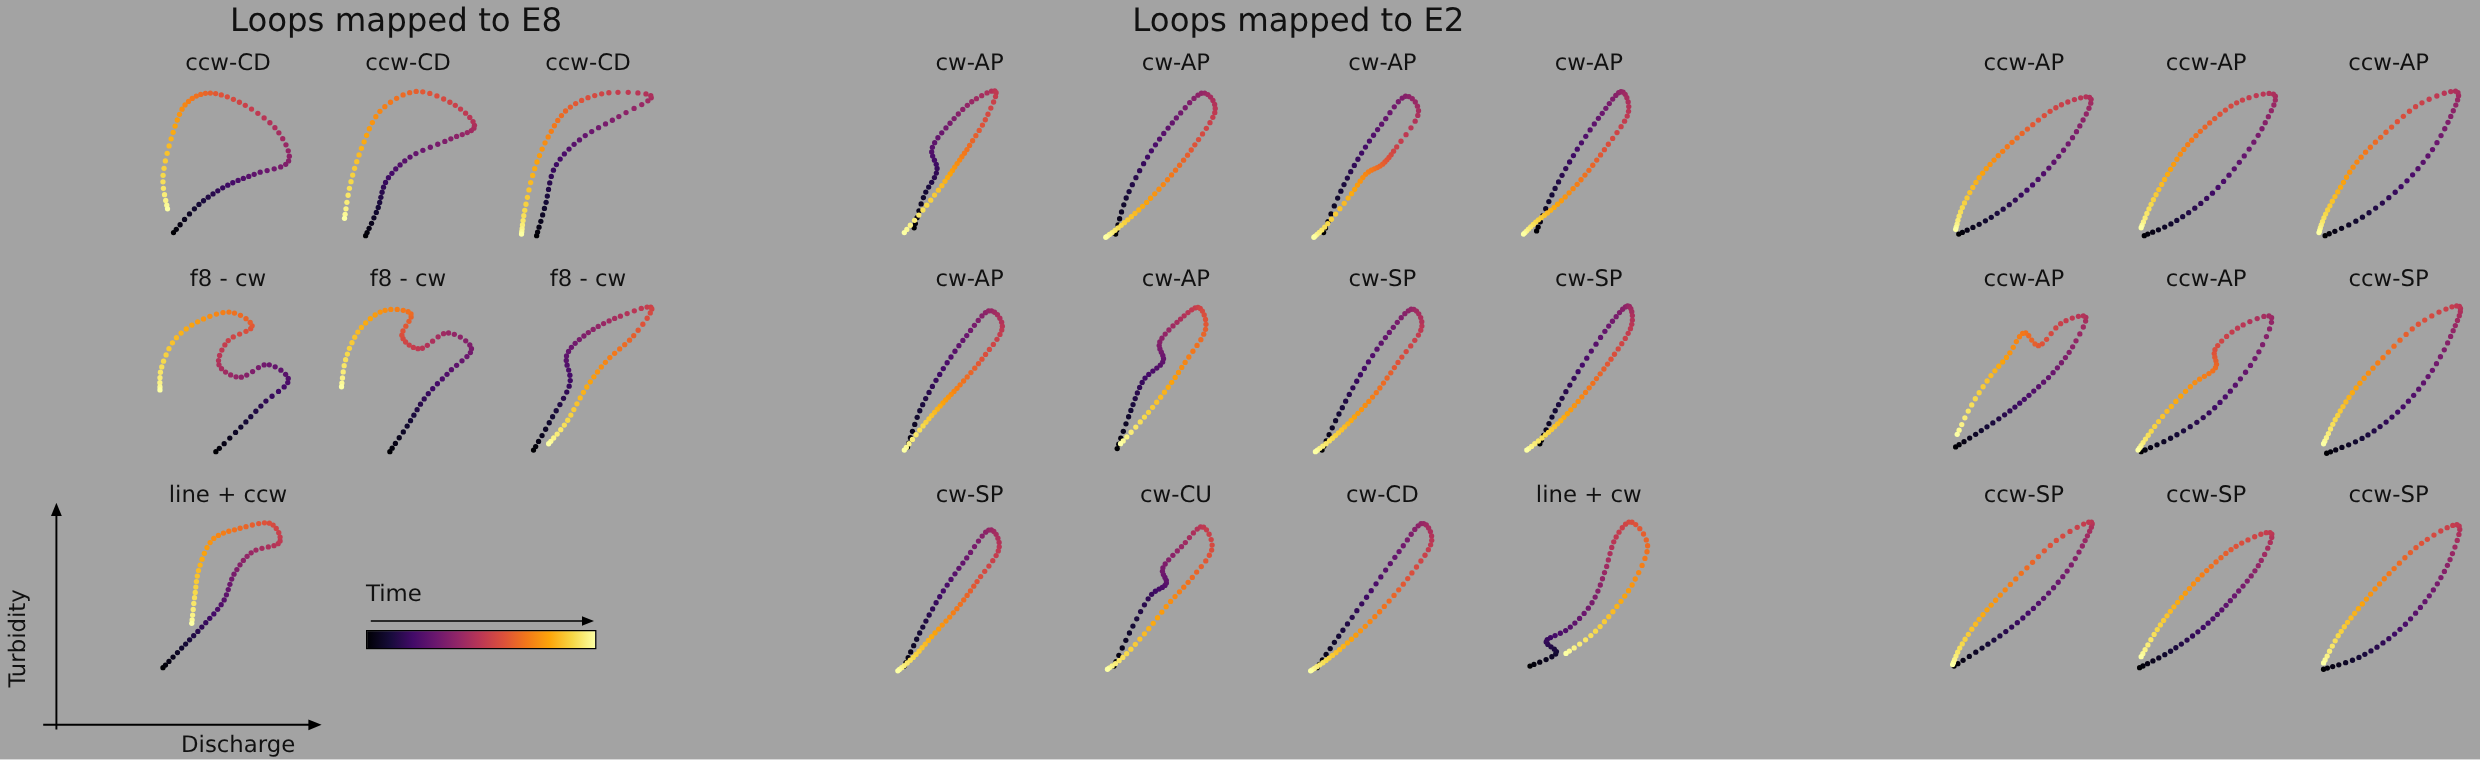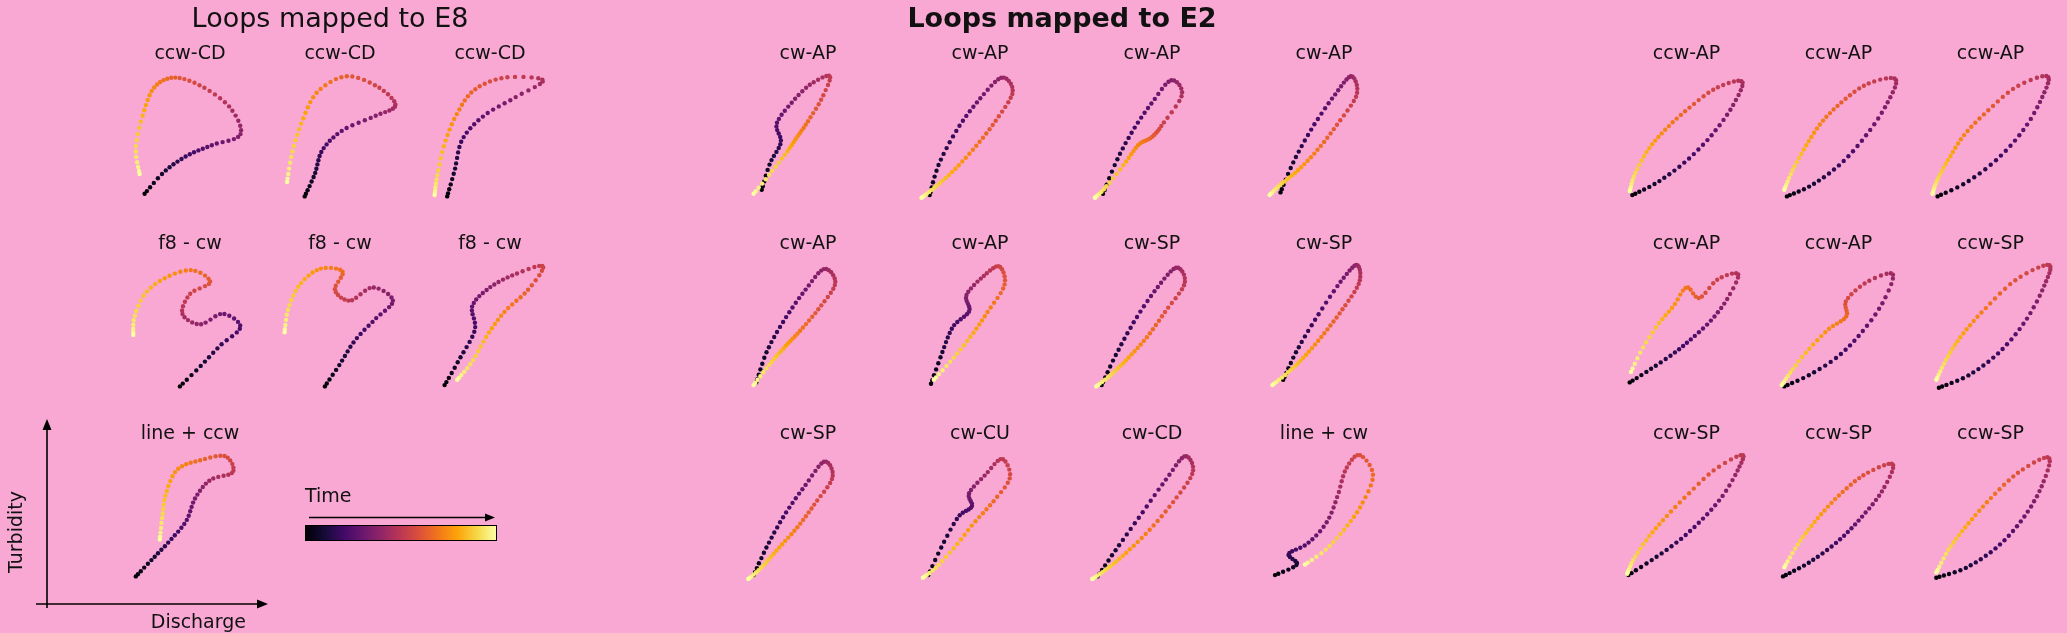--- a/index.html
+++ b/index.html
@@ -1,37 +1,37 @@
 <!DOCTYPE html>
 <html><head>
 <meta charset="utf-8">
 <style>
   html,body{margin:0;padding:0;background:#ffffff;}
-  .figure{position:relative;width:2067px;height:633px;background:#f9a8d4;
+  .figure{position:relative;width:2067px;height:633px;background:#a3a3a3;
           font-family:"DejaVu Sans",sans-serif;color:#111;overflow:hidden;}
   .panel-title{position:absolute;top:2px;text-align:center;font-size:27px;white-space:nowrap;}
-  .grid{position:absolute;display:grid;row-gap:20px;}
+  .grid{position:absolute;display:grid;row-gap:10px;}
   .cell{display:flex;flex-direction:column;align-items:center;}
   .sp-label{font-size:19px;height:24px;line-height:24px;text-align:center;white-space:nowrap;}
   .loop-svg{display:block;}
   .cb-label{position:absolute;left:305px;top:484px;width:192px;text-align:left;font-size:19px;}
   .cb-arrow{position:absolute;left:305px;top:512px;}
   .cb-bar{position:absolute;left:305px;top:525px;width:192px;height:16px;border:1px solid #000;box-sizing:border-box;}
   .axis-svg{position:absolute;}
   .ylabel{position:absolute;left:4px;top:452px;height:160px;font-size:19px;
           writing-mode:vertical-rl;transform:rotate(180deg);text-align:center;}
   .xlabel{position:absolute;left:36px;top:610px;width:210px;text-align:right;font-size:19px;}
 </style>
 </head>
 <body>
 
 <div class="figure">
 
   <div class="panel-title" style="left:88px;width:484px;">Loops mapped to E8</div>
-  <div class="panel-title" style="left:812px;width:500px;font-weight:bold;">Loops mapped to E2</div>
+  <div class="panel-title" style="left:832px;width:500px;">Loops mapped to E2</div>
 
   <div class="grid" id="grid-0" style="left:120px;top:40px;grid-template-columns:repeat(3,140px);column-gap:10px;">
       <div class="cell">
         <div class="sp-label">ccw-CD</div>
         <svg width="140" height="146" class="loop-svg">
           <circle cx="24.6" cy="129.8" r="2.2" fill="rgb(0,0,4)"></circle>
           <circle cx="26.9" cy="127.1" r="2.2" fill="rgb(3,2,12)"></circle>
           <circle cx="30.1" cy="123.3" r="2.2" fill="rgb(7,3,21)"></circle>
           <circle cx="33.8" cy="118.9" r="2.2" fill="rgb(10,5,29)"></circle>
           <circle cx="37.9" cy="114.3" r="2.2" fill="rgb(14,7,38)"></circle>

